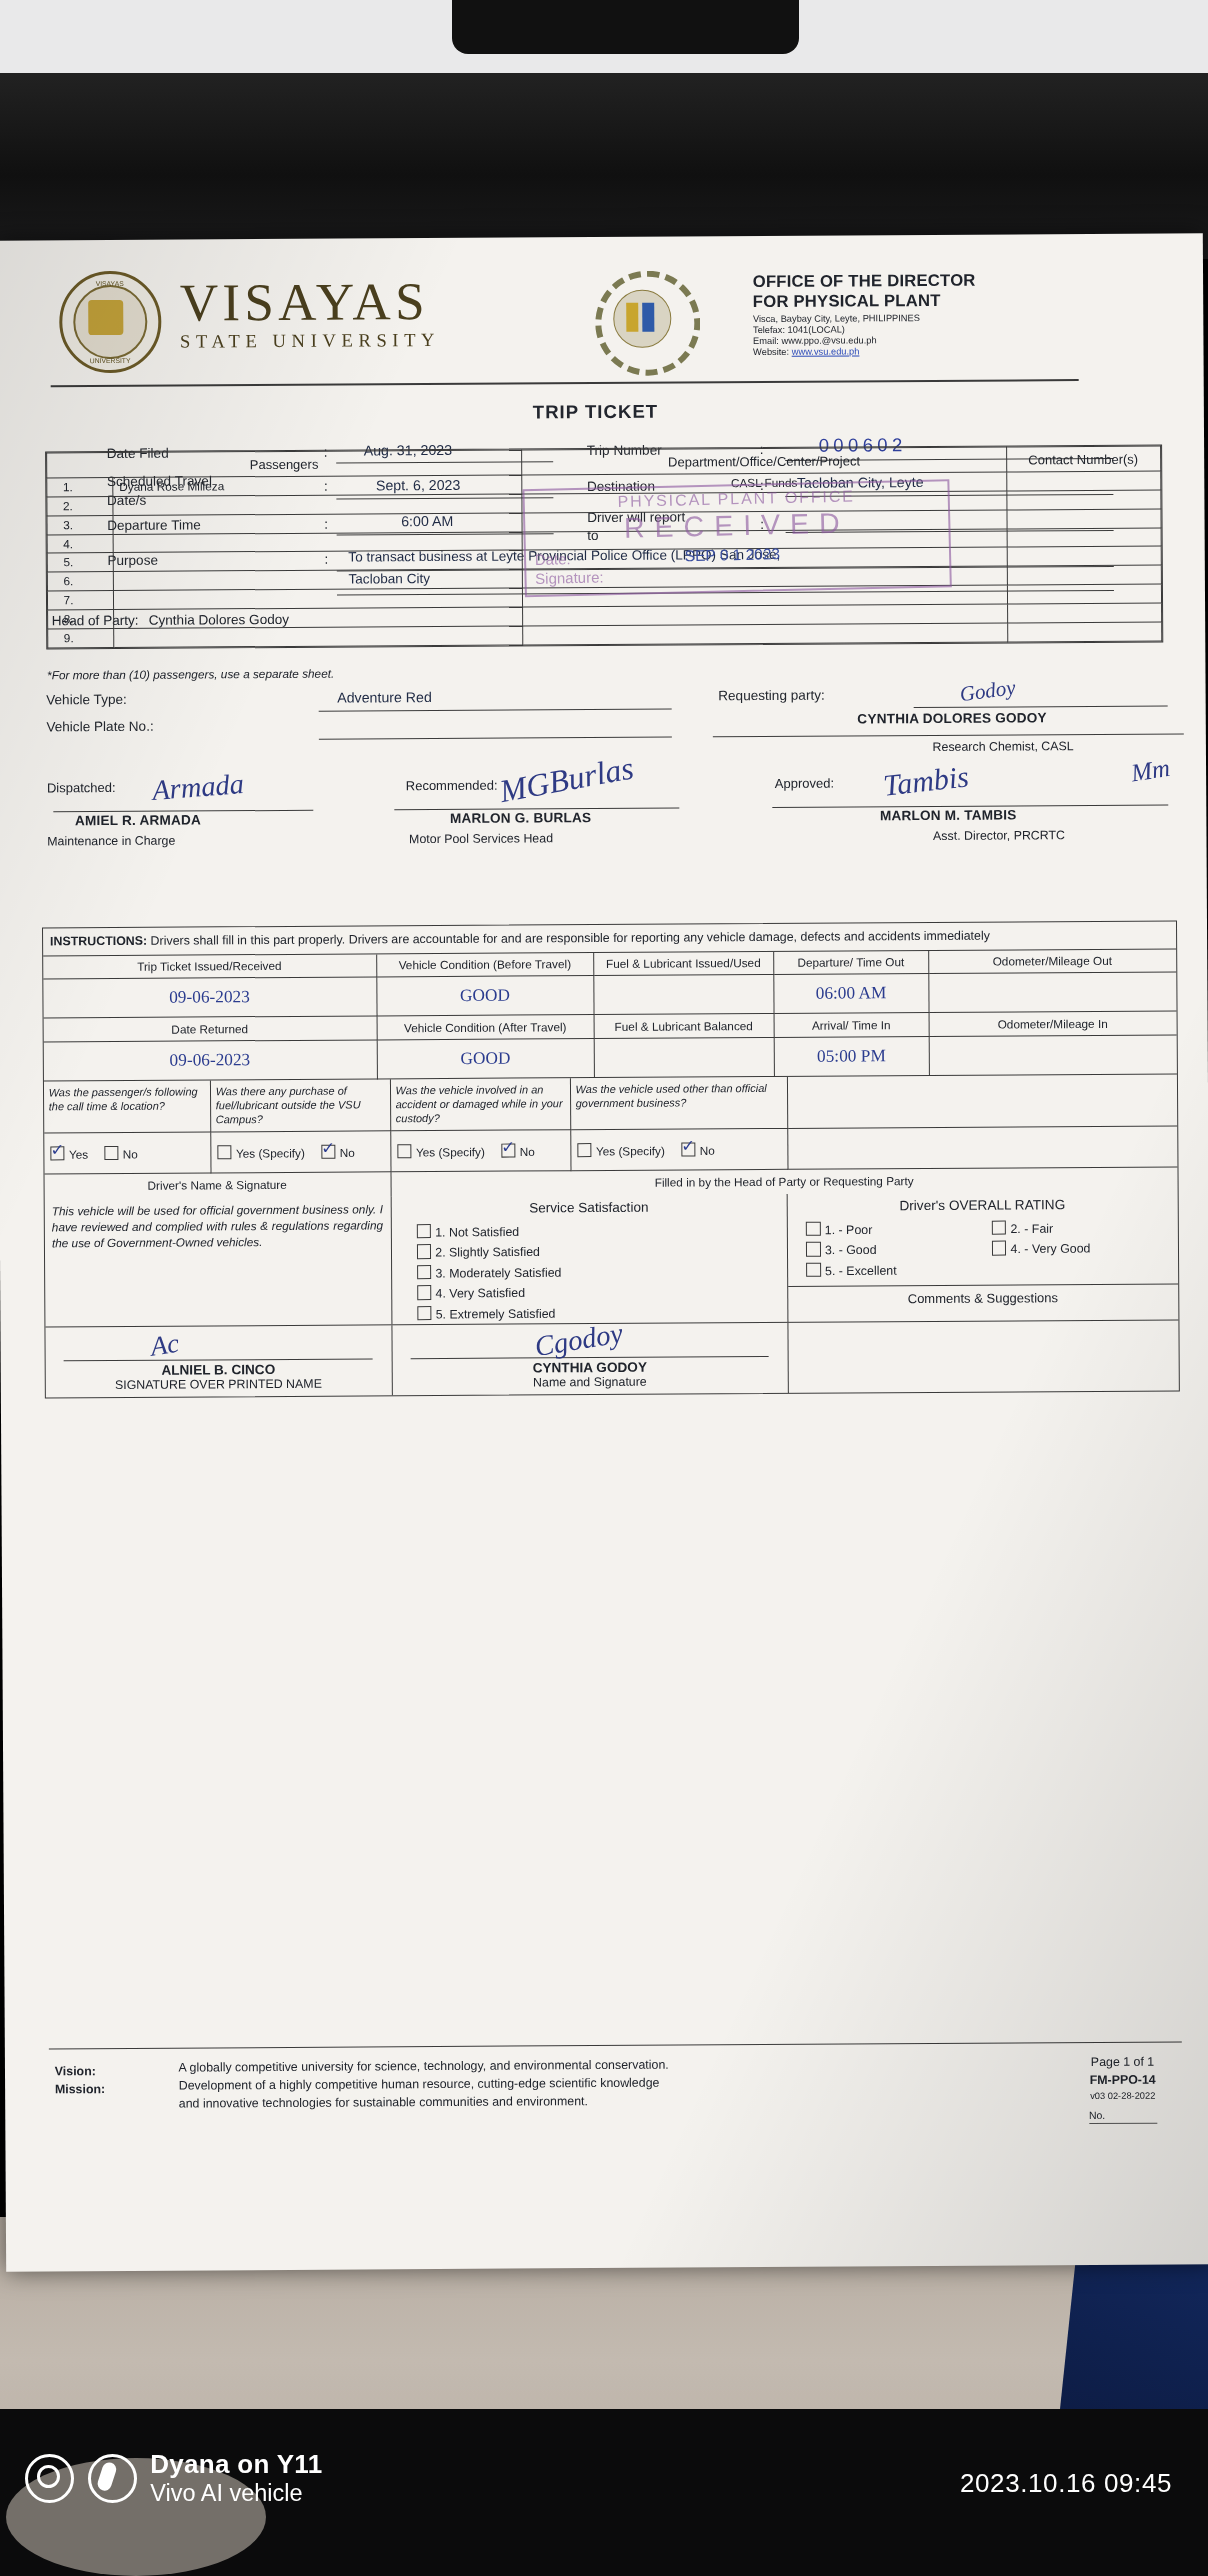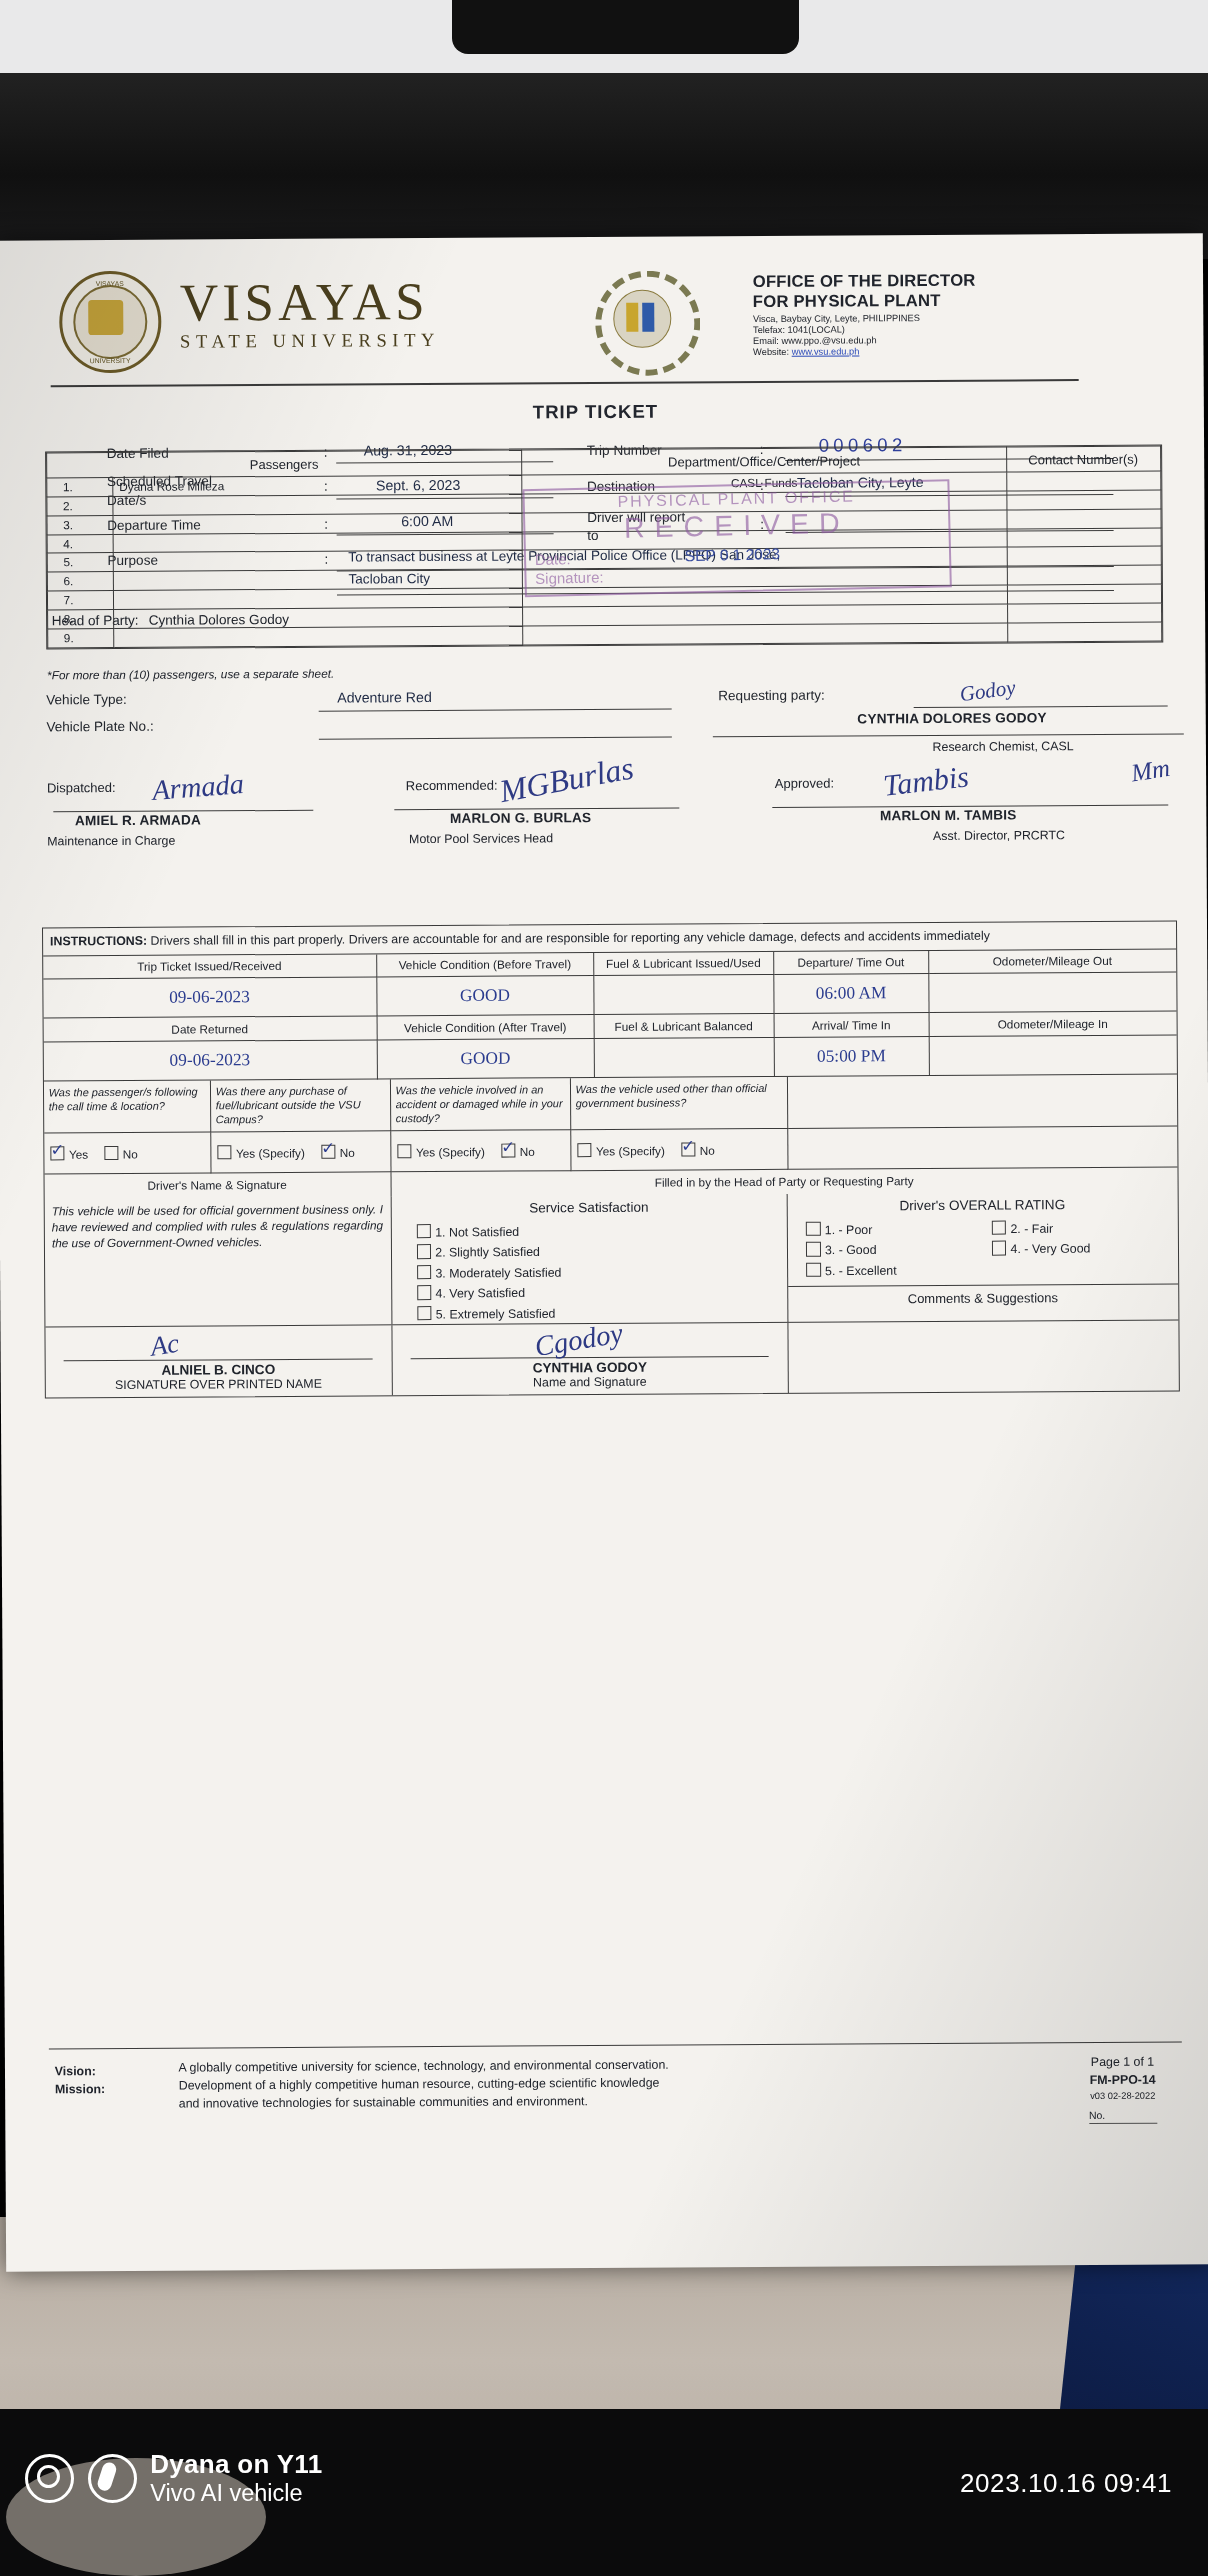--- a/index.html
+++ b/index.html
@@ -510,14 +510,14 @@
 </div>
 
 <div class="wm">
   <div class="ico"></div>
   <div class="ico2"></div>
   <div class="txt">
     <div class="t1">Dyana on Y11</div>
     <div class="t2">Vivo AI vehicle</div>
   </div>
 </div>
-<div class="stamp-time">2023.10.16 09:41</div>
+<div class="stamp-time">2023.10.16 09:45</div>
 
 
 </body></html>

